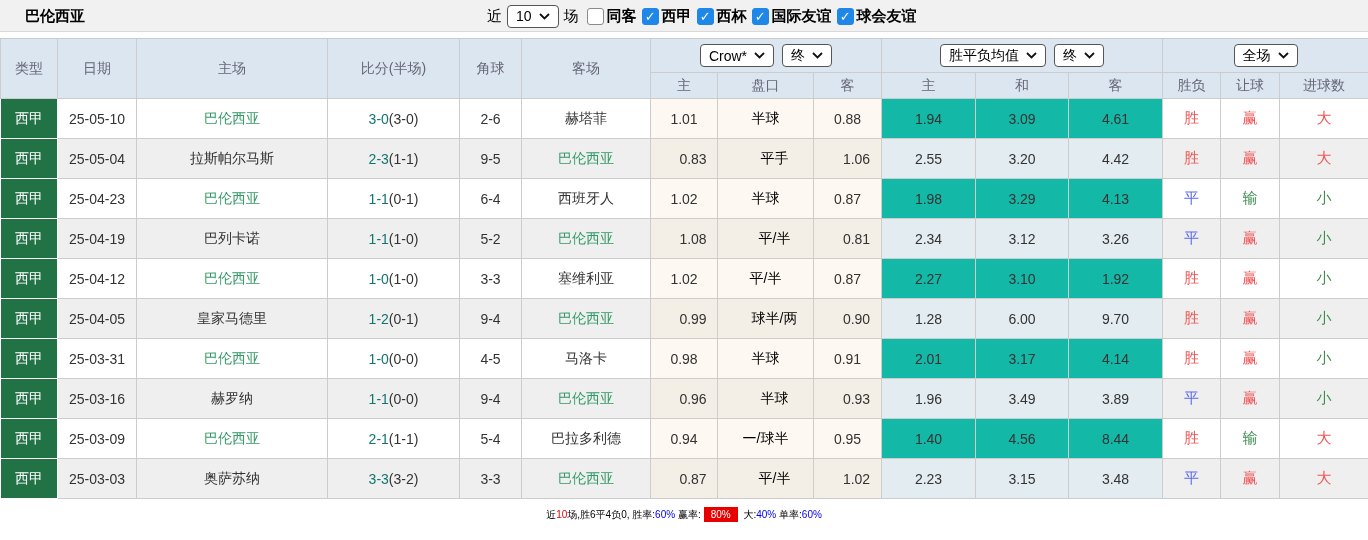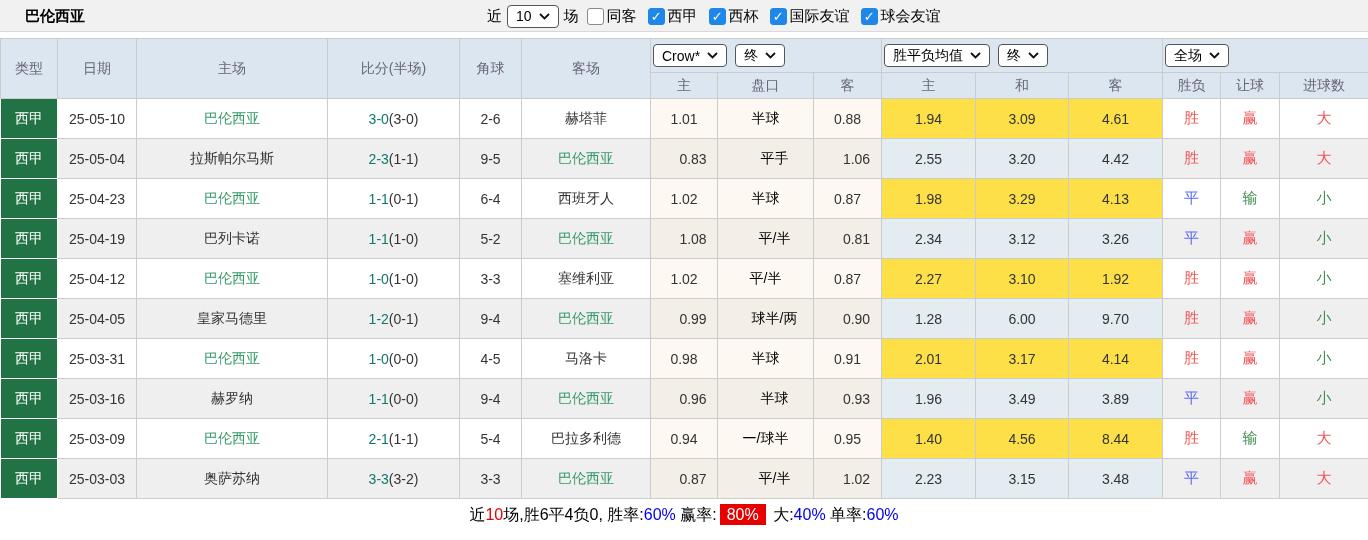--- a/index.html
+++ b/index.html
@@ -40,40 +40,40 @@
   
   .gap { height:6px; background:#fff; }
   table {
     width:1368px; border-collapse:collapse; table-layout:fixed;
     font-size:14px; text-align:center;
   }
   th, td { border:1px solid #ccc; padding:0 2px; overflow:hidden; }
   thead th { background:#dce6f0; color:#667; font-weight:normal; font-size:14px; }
   tr.hrow1 { height:34px; }
   tr.hrow2 { height:26px; }
-  .hdr-selects { display:flex; align-items:center; justify-content:flex-start; gap:8px; }
+  .hdr-selects { display:flex; align-items:center; justify-content:center; gap:8px; }
   tbody td { height:40px; }
   tbody tr.odd  td { background:#fff; }
   tbody tr.even td { background:#efefef; }
   tbody tr.odd  td.ah { background:#fdf9f2; }
   tbody tr.even td.ah { background:#f3efe7;padding-left:20px; }
-  tbody tr.odd  td.op { background:#fde047; }
+  tbody tr.odd  td.op { background:#14b8a6; }
   tbody tr.even td.op { background:#e2ecf1; }
   tbody tr td.type { background:#217346; color:#fff; border-color:#fff; }
   td.line { color:#000000; }
   td .ft { color:#0f766e; }
   .focus { color:#339966; }
   td.res { font-size:15px; }
   .c-red   { color:#f05555; }
   .c-blue  { color:#5b6af0; }
   .c-green { color:#3e8c4f; }
   
   .footer {
     height:32px; display:flex; align-items:center; justify-content:center;
-    font-size:16px; color:#000; white-space:pre; background:#fff;
+    font-size:10px; color:#000; white-space:pre; background:#fff;
   }
   .seg-plain { color:#000; }
   .seg-red   { color:#e60000; }
   .seg-blue  { color:#0000ee; }
   .seg-badge { background:#e60000; color:#fff; padding:2px 7px; margin:0 3px; }
 </style>
 </head>
 <body>
 
 <div class="topbar">
@@ -82,21 +82,21 @@
     <span>近</span>
     <span class="sel">
       <span>10</span>
       <span>
           <svg width="11" height="7" viewBox="0 0 11 7">
             <path d="M1 1 L5.5 5.5 L10 1" stroke="#111" stroke-width="1.8" fill="none"></path>
           </svg>
         </span>
     </span>
     <span>场</span>
-    <span style="display:inline-flex;align-items:center;gap:8px;">
+    <span style="display:inline-flex;align-items:center;gap:2px;font-weight:bold;">
         <span class="cb-group">
     <span class="cb"></span>
     <span>同客</span>
   </span>
         <span class="cb-group">
     <span class="cb checked">✓</span>
     <span>西甲</span>
   </span>
         <span class="cb-group">
     <span class="cb checked">✓</span>

